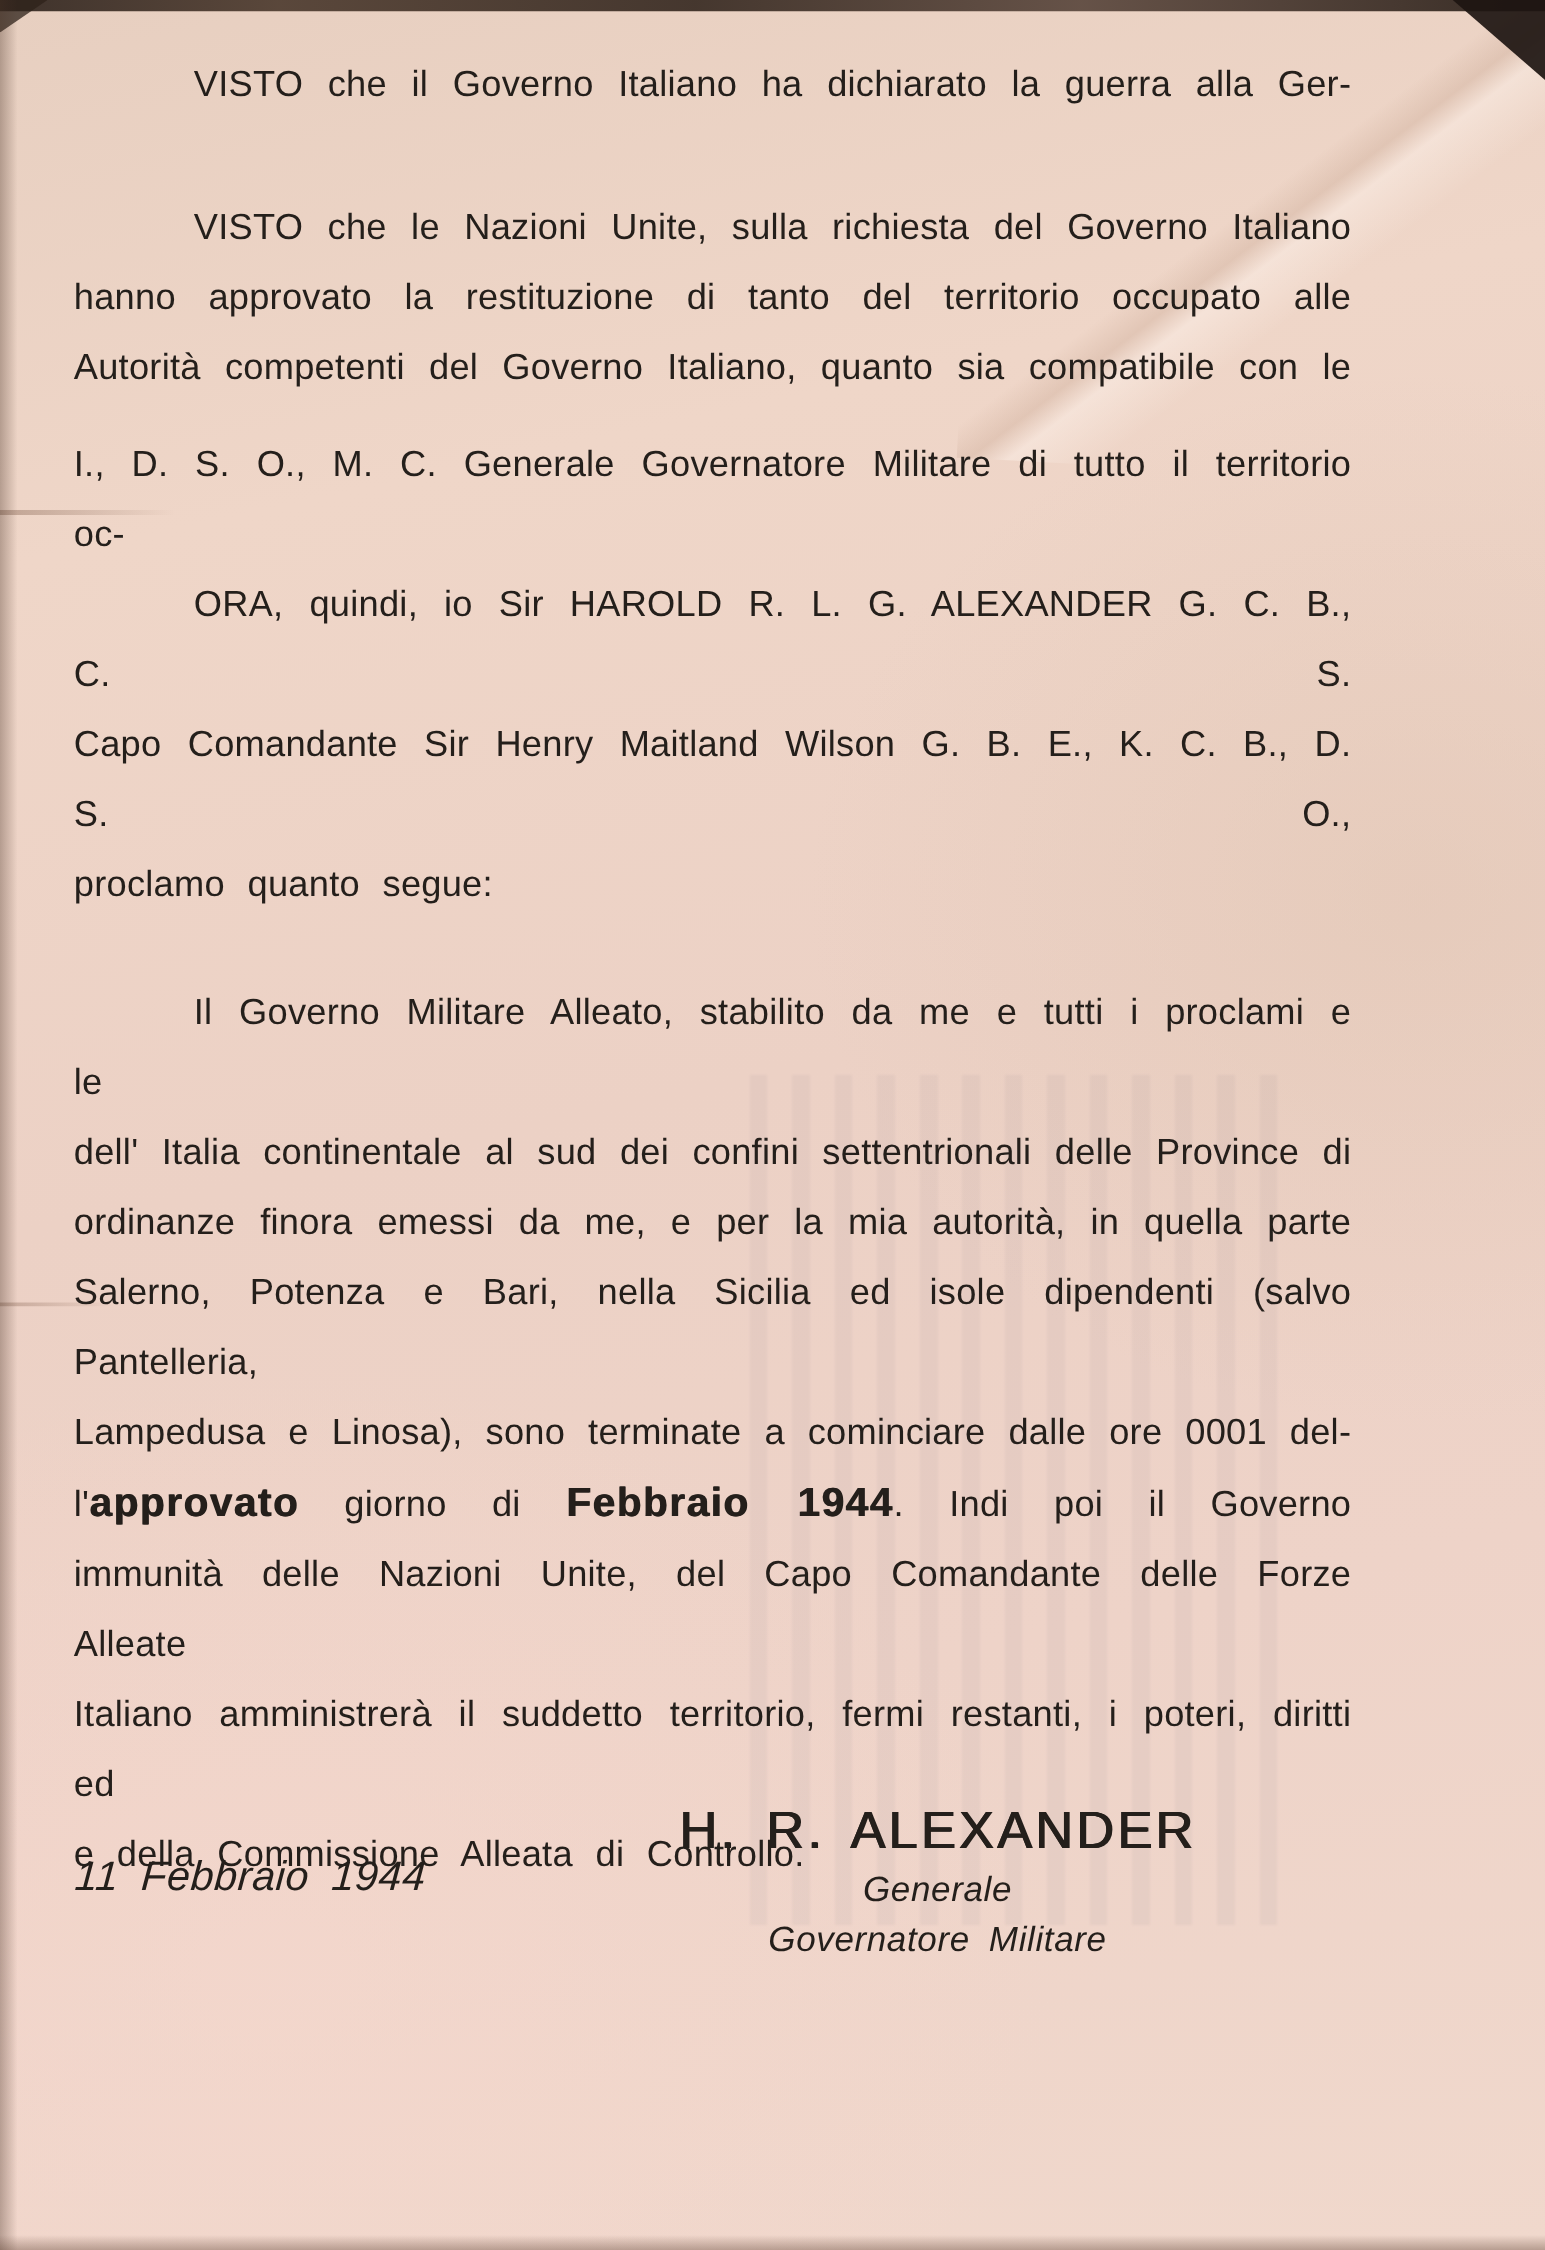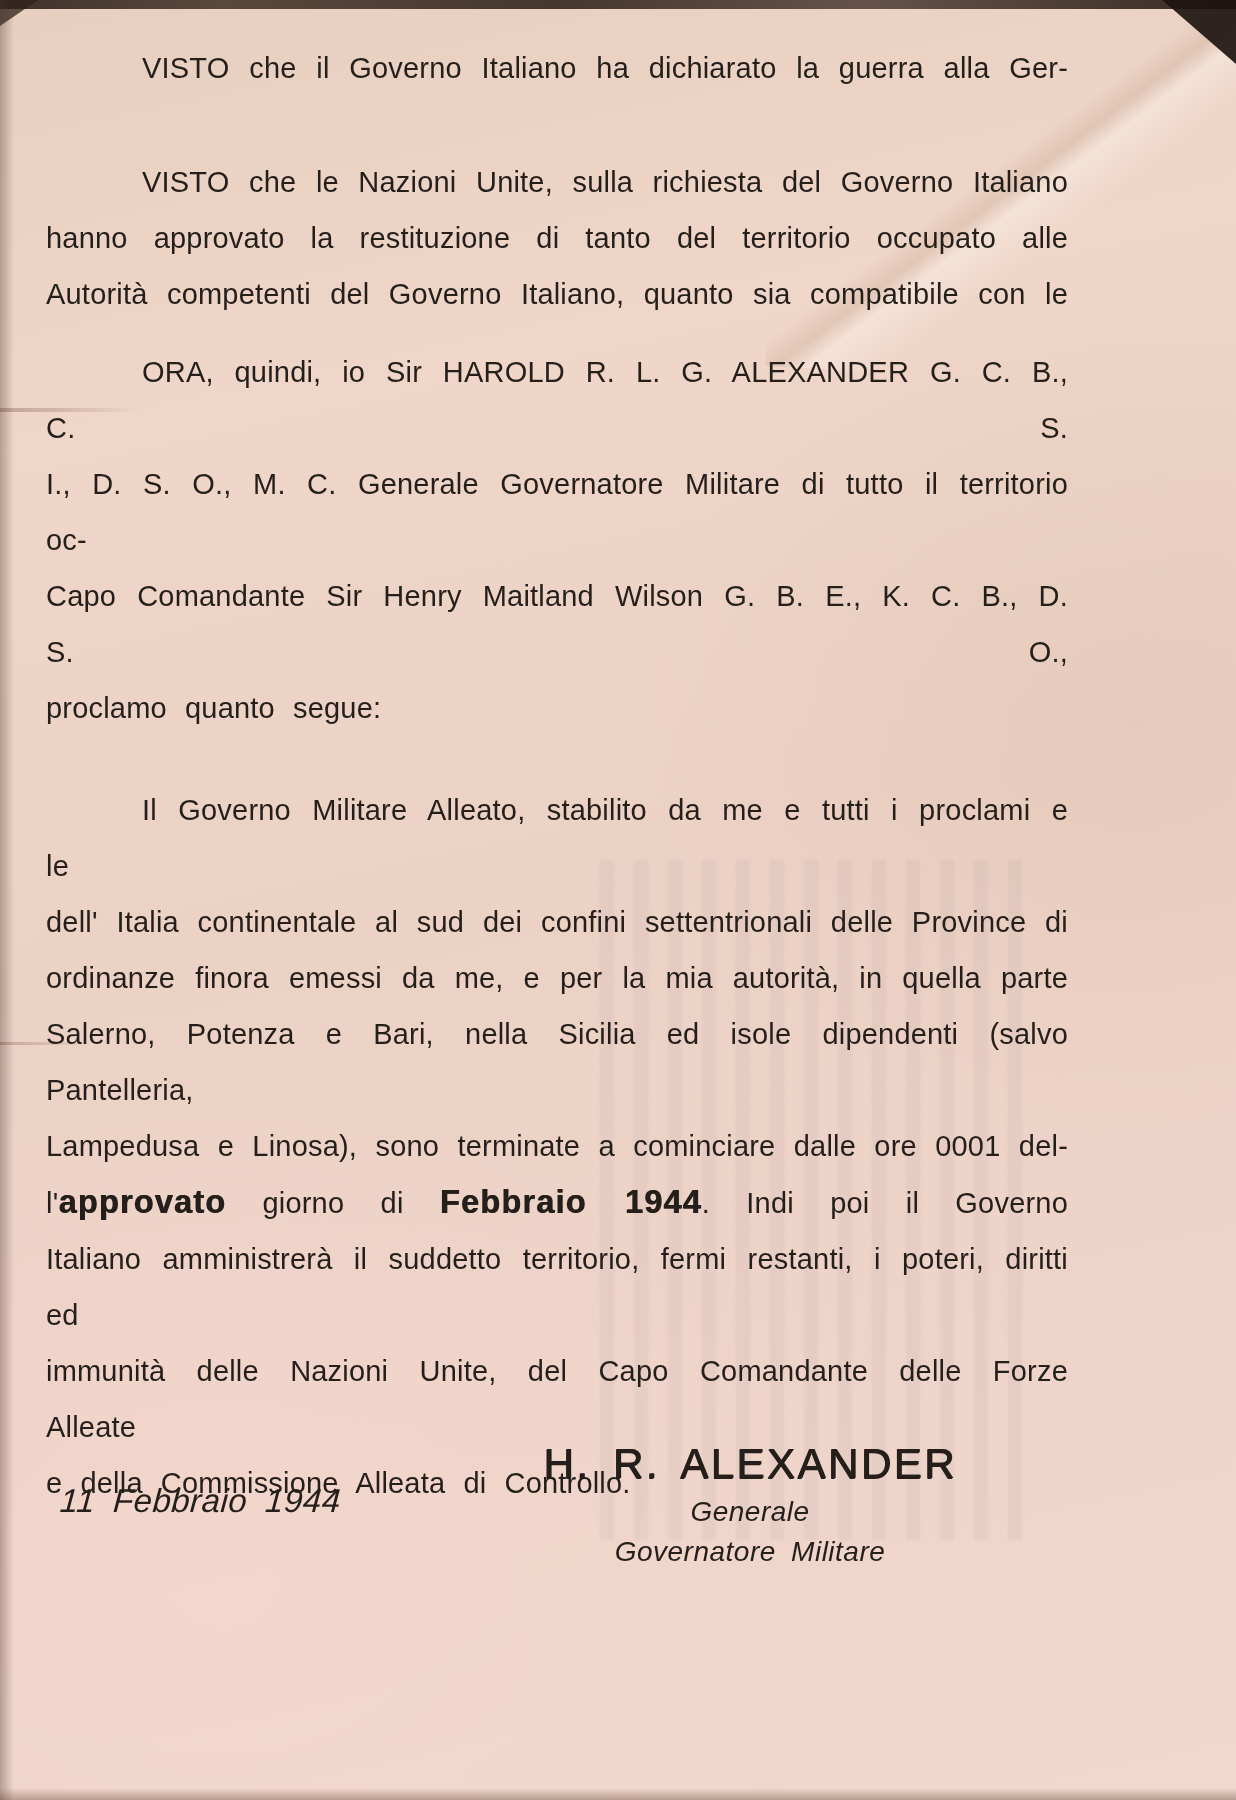--- a/index.html
+++ b/index.html
@@ -62,21 +62,21 @@
   .ghost-print {
     position: absolute; top: 860px; left: 600px; width: 430px; height: 680px;
     background: repeating-linear-gradient(90deg,
       rgba(110,110,120,.06) 0 14px, rgba(110,110,120,0) 14px 34px);
     filter: blur(1px);
   }
 
   
   .doc-body {
     position: absolute;
-    top: 40px; left: 46px;
+    top: 40px; left: 59px;
     width: 1022px;
   }
   .para { margin: 0; }
   .para:nth-child(2) { margin-top: 58px; }
   .para:nth-child(3) { margin-top: 22px; }
   .para:nth-child(4) { margin-top: 46px; }
   .line {
     font-size: 29px;
     line-height: 56px;
     letter-spacing: .2px;
@@ -128,34 +128,34 @@
   <div class="doc-body">
       <div class="para indent">
         <div class="line first">VISTO che il Governo Italiano ha dichiarato la guerra alla Ger-</div>
       </div>
       <div class="para indent">
         <div class="line first">VISTO che le Nazioni Unite, sulla richiesta del Governo Italiano</div>
         <div class="line">hanno approvato la restituzione di tanto del territorio occupato alle</div>
         <div class="line">Autorità competenti del Governo Italiano, quanto sia compatibile con le</div>
       </div>
       <div class="para indent">
+        <div class="line">I., D. S. O., M. C. Generale Governatore Militare di tutto il territorio oc-</div>
         <div class="line first">ORA, quindi, io Sir HAROLD R. L. G. ALEXANDER G. C. B., C. S.</div>
-        <div class="line">I., D. S. O., M. C. Generale Governatore Militare di tutto il territorio oc-</div>
         <div class="line">Capo Comandante Sir Henry Maitland Wilson G. B. E., K. C. B., D. S. O.,</div>
         <div class="line last">proclamo quanto segue:</div>
       </div>
       <div class="para indent">
         <div class="line first">Il Governo Militare Alleato, stabilito da me e tutti i proclami e le</div>
         <div class="line">dell' Italia continentale al sud dei confini settentrionali delle Province di</div>
         <div class="line">ordinanze finora emessi da me, e per la mia autorità, in quella parte</div>
         <div class="line">Salerno, Potenza e Bari, nella Sicilia ed isole dipendenti (salvo Pantelleria,</div>
         <div class="line">Lampedusa e Linosa), sono terminate a cominciare dalle ore 0001 del-</div>
         <div class="line"><span>l'</span><span class="heavy">approvato</span><span> giorno di </span><span class="heavy">Febbraio 1944</span><span>. Indi poi il Governo</span></div>
+        <div class="line">immunità delle Nazioni Unite, del Capo Comandante delle Forze Alleate</div>
         <div class="line">Italiano amministrerà il suddetto territorio, fermi restanti, i poteri, diritti ed</div>
-        <div class="line">immunità delle Nazioni Unite, del Capo Comandante delle Forze Alleate</div>
         <div class="line last">e della Commissione Alleata di Controllo.</div>
       </div>
     </div>
 
   <div class="footer">
     <div class="date-line">11 Febbraio 1944</div>
     <div class="sig-block">
       <div class="sig-name">H. R. ALEXANDER</div>
       <div class="sig-title">Generale</div>
       <div class="sig-title">Governatore Militare</div>

